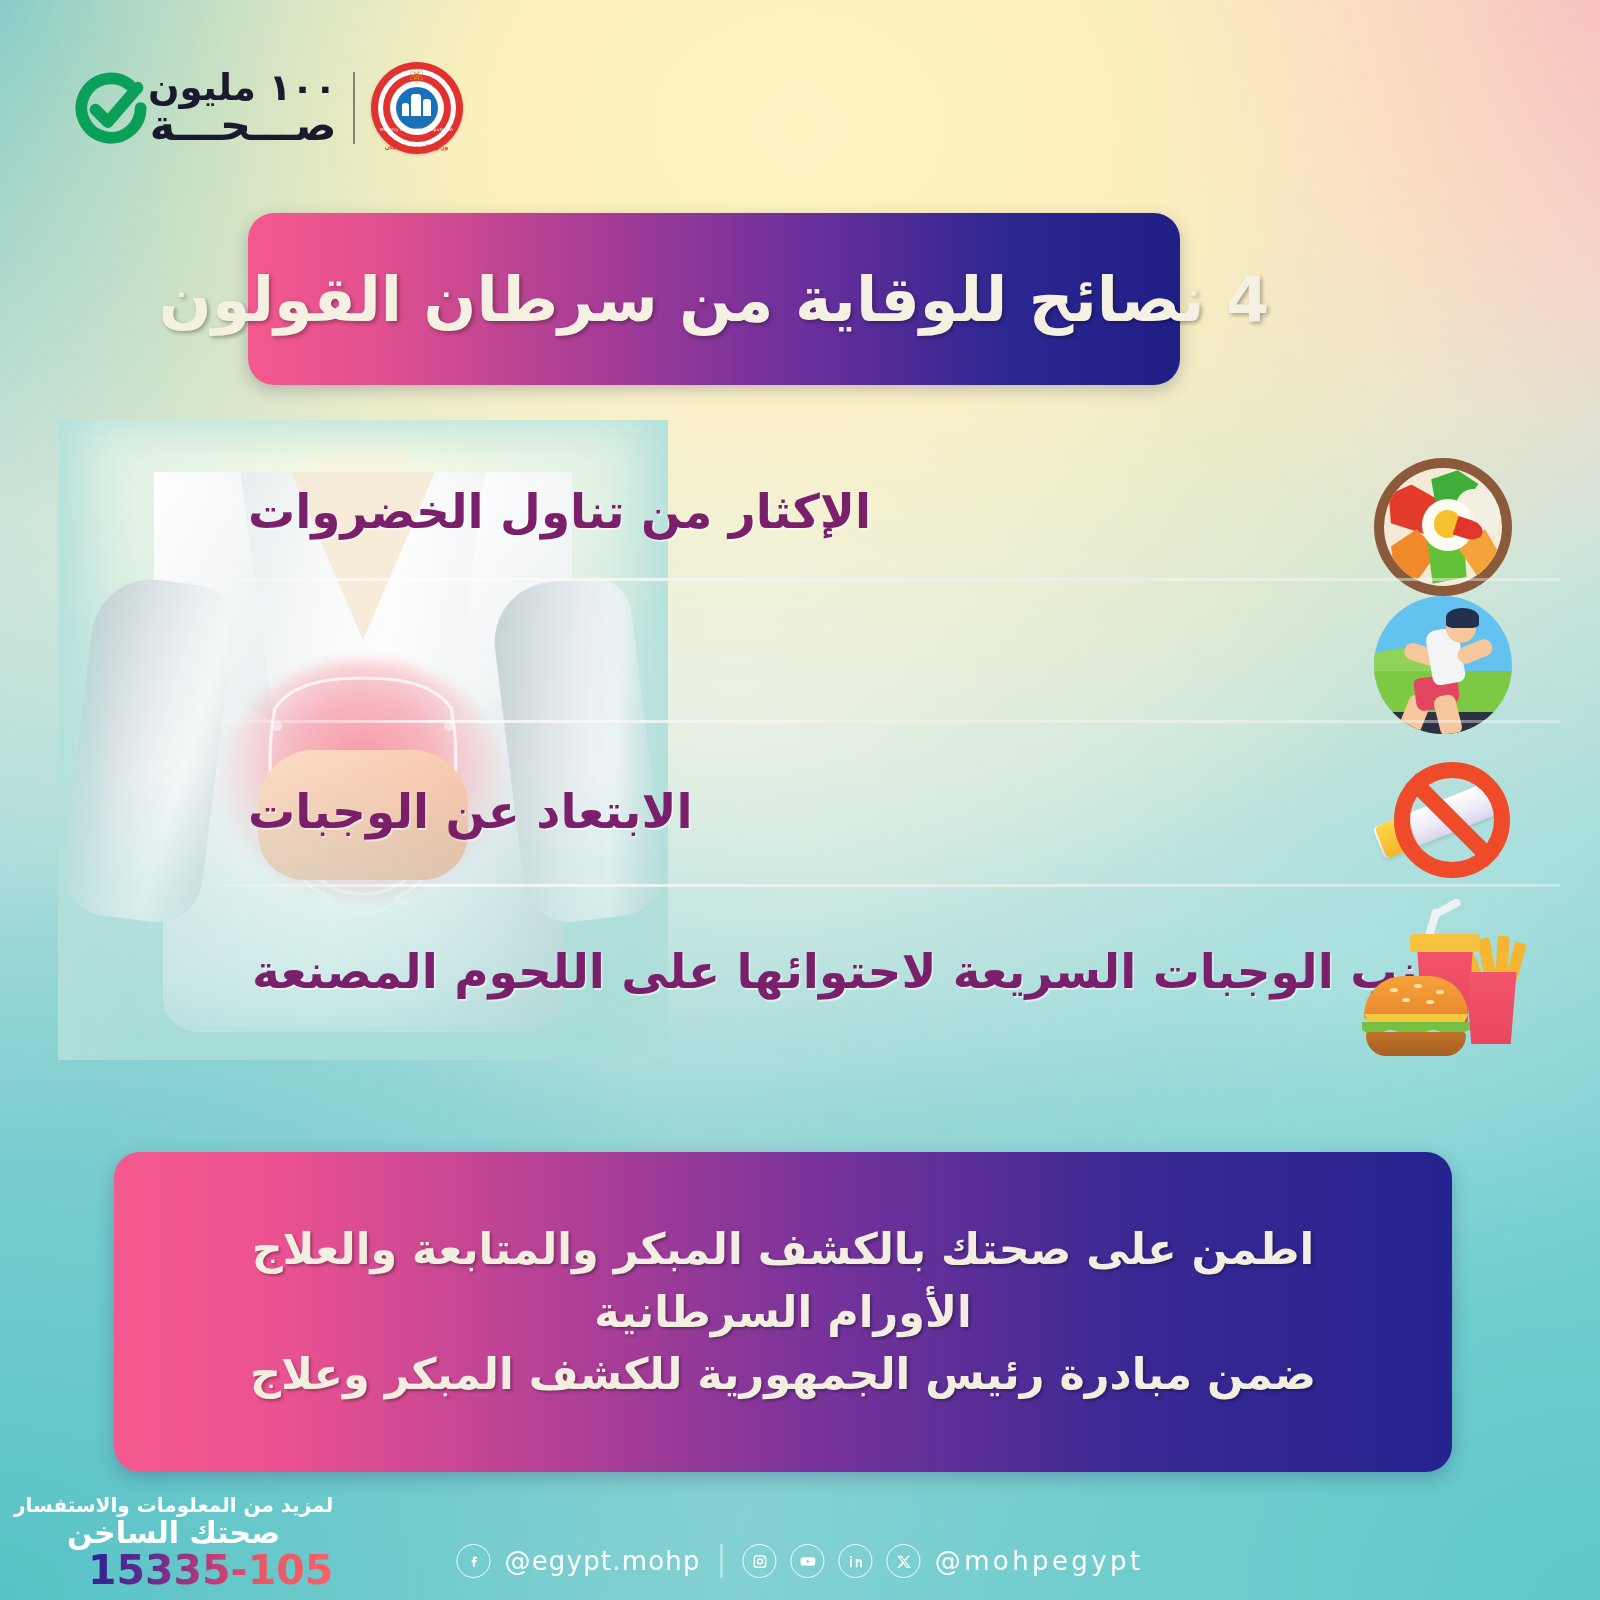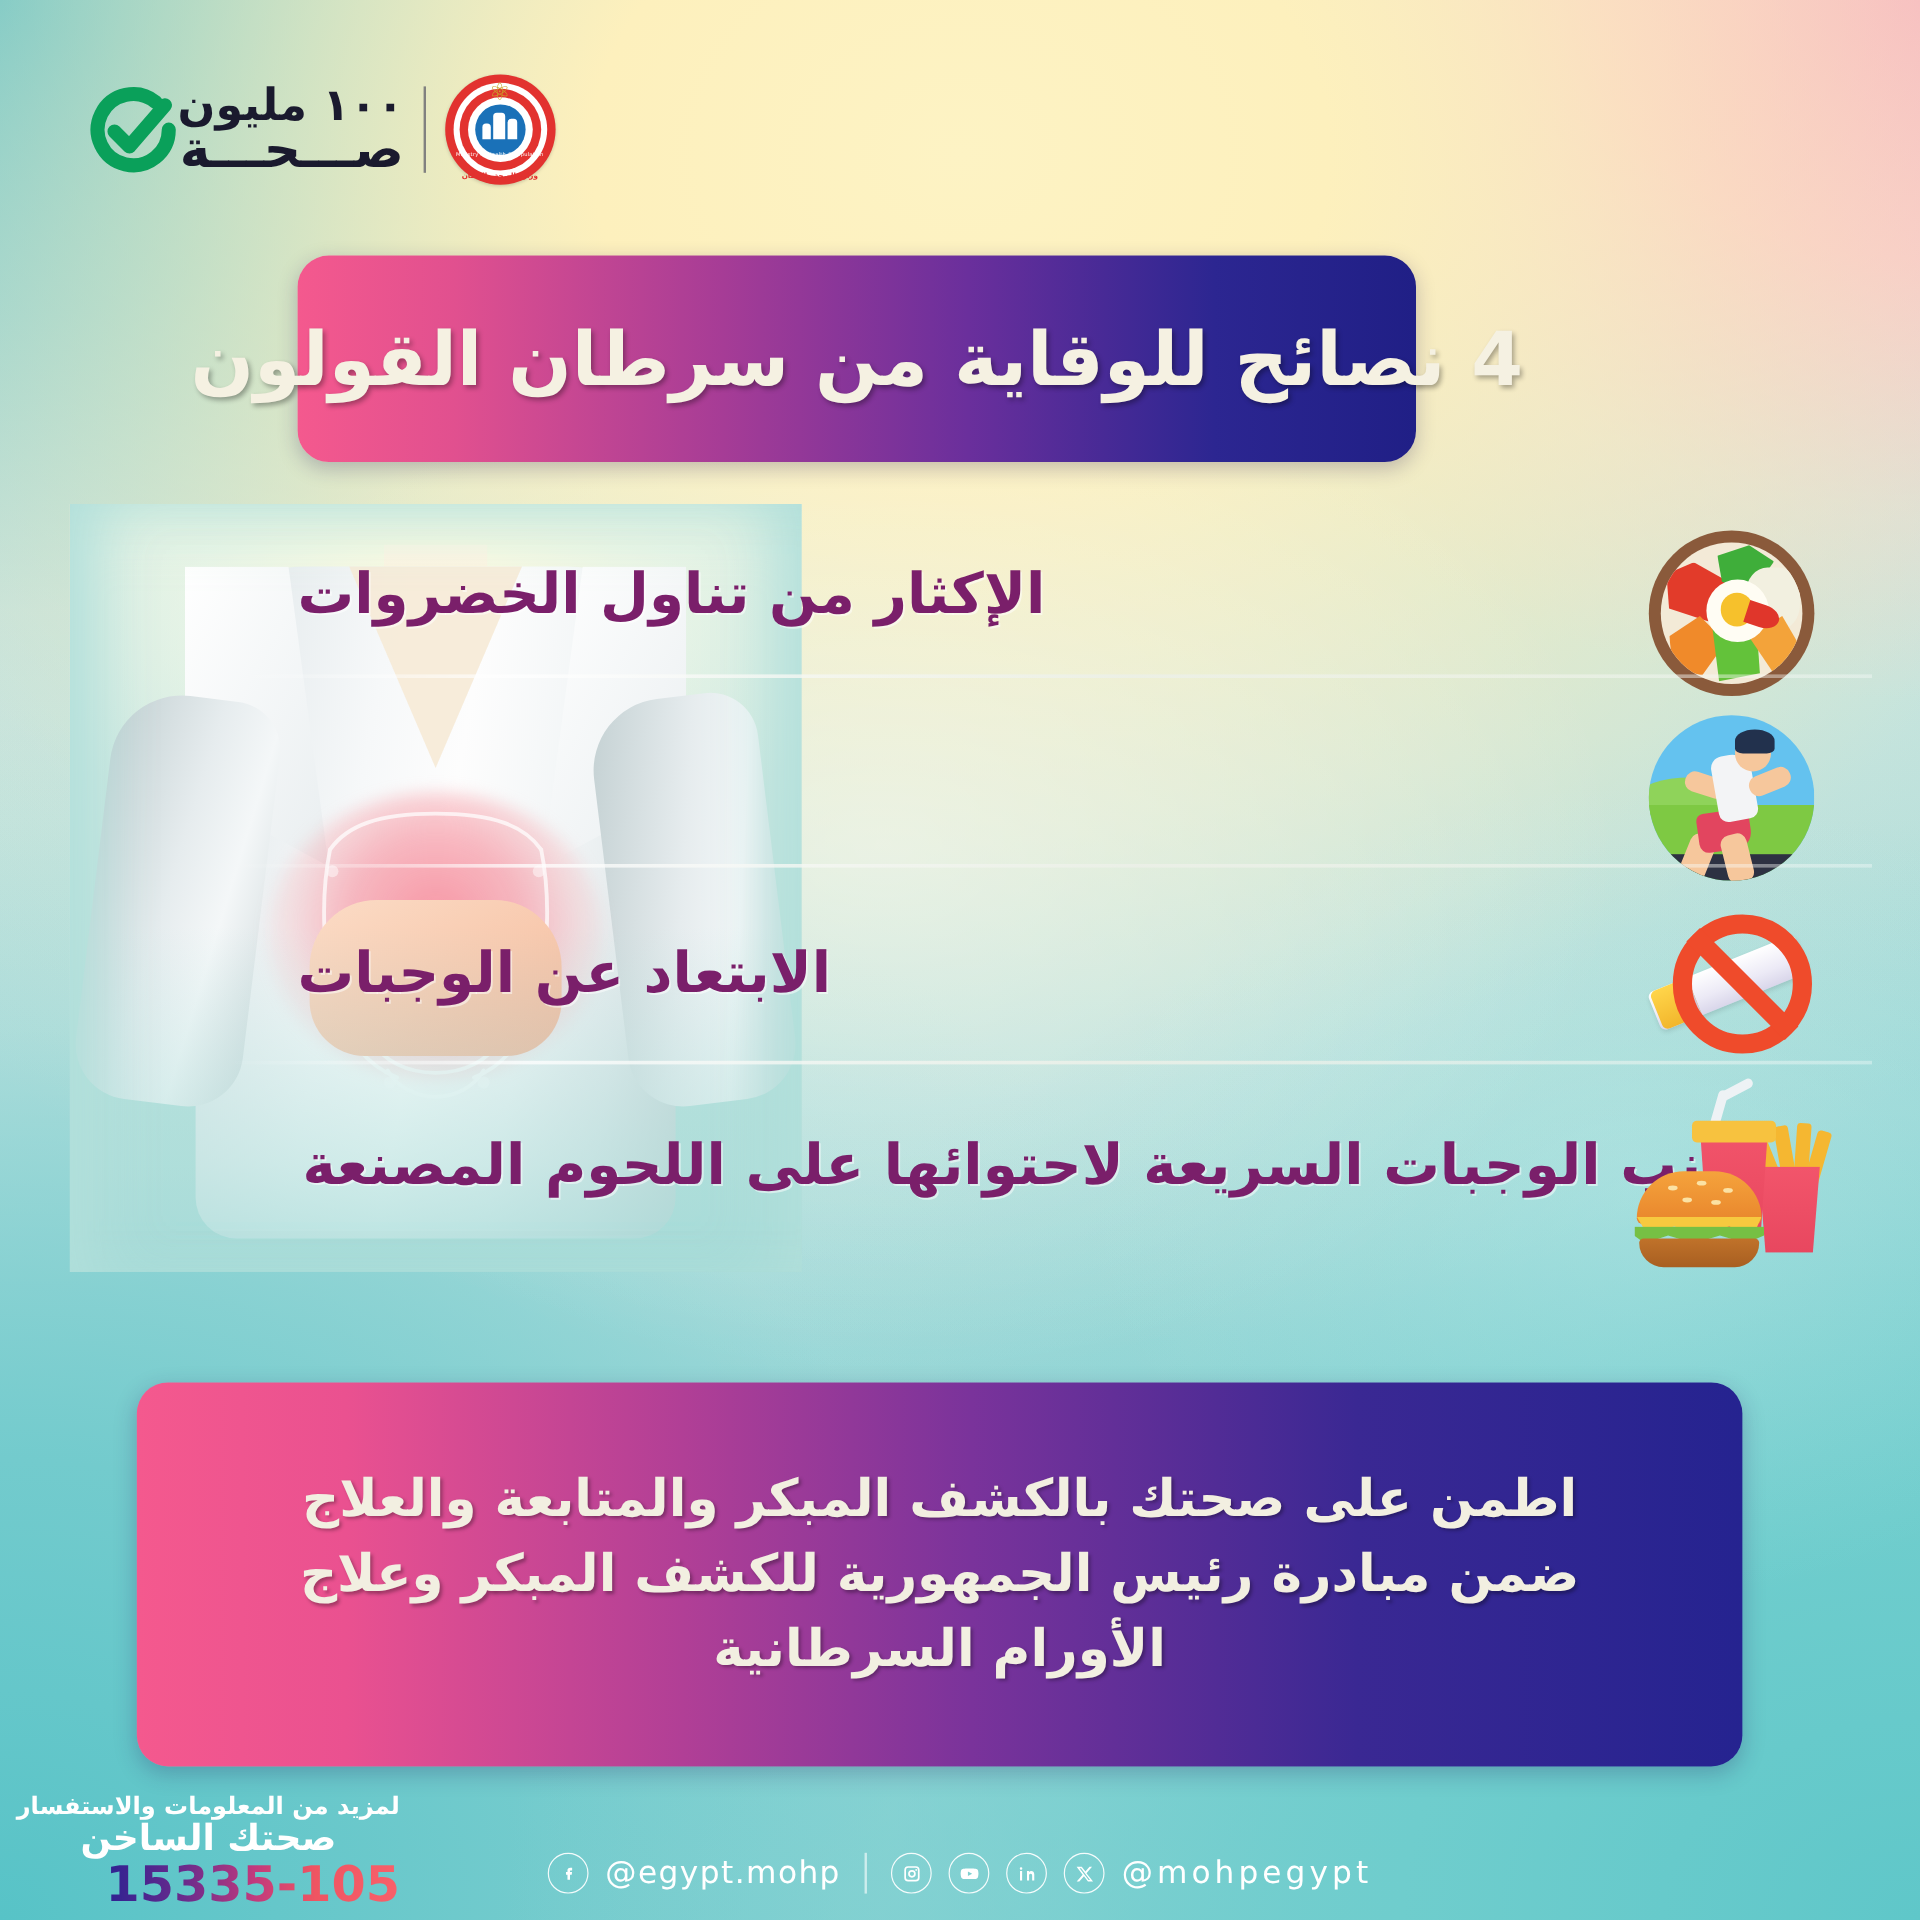--- a/index.html
+++ b/index.html
@@ -345,21 +345,21 @@
         <circle cx="190" cy="272" r="5"></circle>
     </g>
   </svg>
   <div class="ph-hands"></div>
   <div class="ph-veil"></div>
   <div class="ph-edge"></div>
 </div>
 
 <div class="tips">
 
-  <div class="tip-row" style="position:absolute; top:0; left:0; right:0;">
+  <div class="tip-row" style="position:absolute; top:16px; left:0; right:0;">
     <div style="position:absolute; right:1352px; left:auto; top:48px; white-space:nowrap; color:#7a1f6a; font-size:47px; font-weight:bold; text-shadow:1.5px 1.5px 0 rgba(255,255,255,.5); transform:translateX(100%);">الإكثار من تناول الخضروات</div>
     <div class="icon-box" style="right:88px; top:22px;">
       <div class="salad-outer">
         <div class="salad-inner">
           <span class="sw veg1"></span>
             <span class="sw veg2"></span>
             <span class="sw veg3"></span>
           <span class="sw veg4"></span>
             <span class="sw veg5"></span>
             <span class="sw veg6"></span>
@@ -431,22 +431,22 @@
         <div class="ff-lettuce"></div>
         <div class="ff-bunBot"></div>
       </div>
     </div>
   </div>
 
 </div>
 
 <div class="bottom-banner">
   <div class="bline">اطمن على صحتك بالكشف المبكر والمتابعة والعلاج</div>
+  <div class="bline">الأورام السرطانية</div>
   <div class="bline">ضمن مبادرة رئيس الجمهورية للكشف المبكر وعلاج</div>
-  <div class="bline">الأورام السرطانية</div>
 </div>
 
 <div class="footer">
 
   <div class="hotline">
     <div class="hl-small">لمزيد من المعلومات والاستفسار</div>
     <div class="hl-mid">صحتك الساخن</div>
     <div class="hl-num">15335-105</div>
   </div>
 

